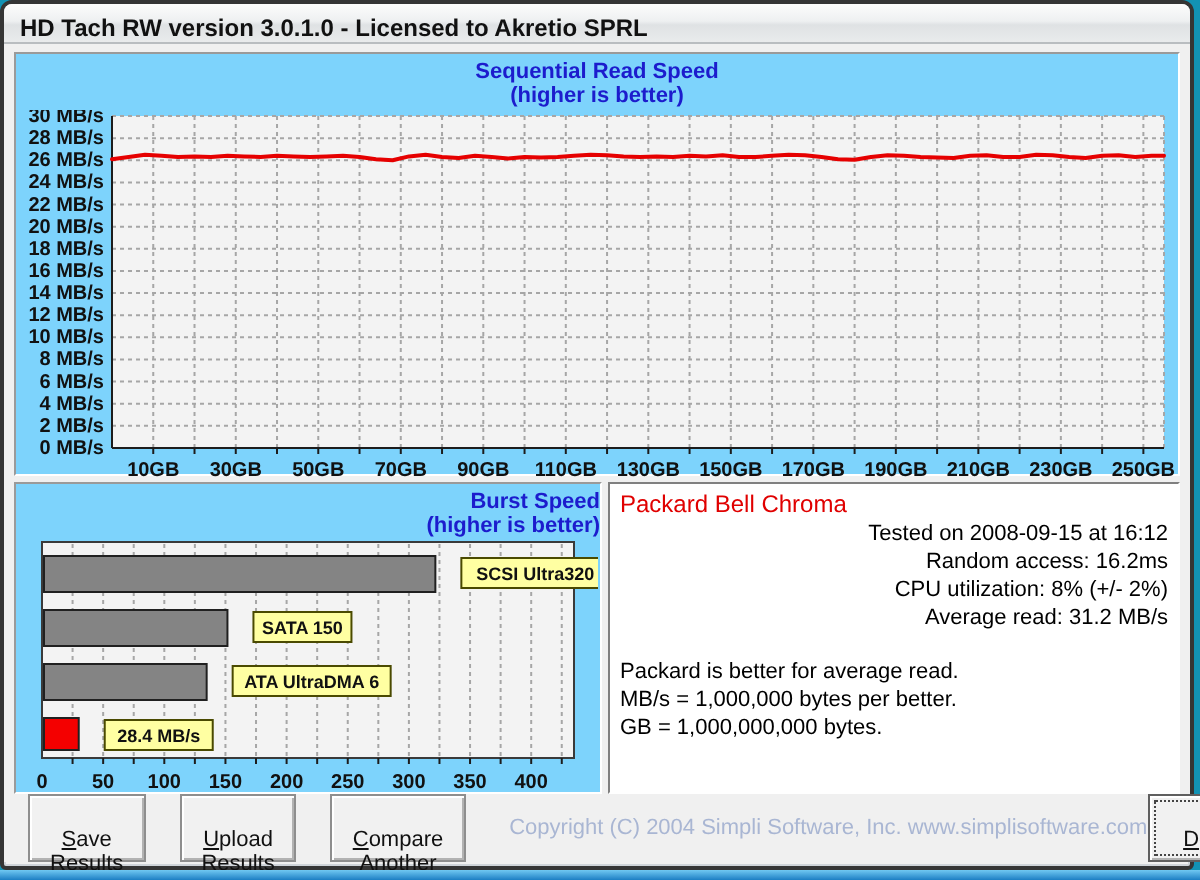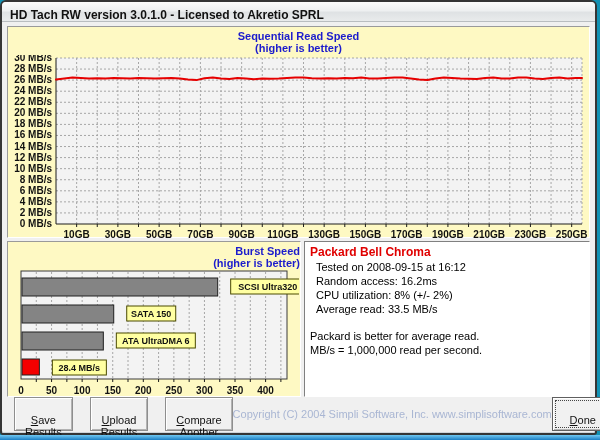--- a/index.html
+++ b/index.html
@@ -12,43 +12,43 @@
     border:2px solid #353535; border-radius:6px 6px 3px 3px;
     background:#f0f0f0; box-shadow: inset 0 0 0 1px #cfd4d9; }
 
   .titlebar { height:20px; border-radius:4px 4px 0 0; padding:3px 0 0 8px;
     background:linear-gradient(180deg,#fcfcfc,#eef0f1 45%,#dfe2e4 55%,#e9ebec);
     border-bottom:1px solid #b9bdc0; }
   .titlebar span { font-size:12px; color:#111;font-weight:bold; }
 
   .client { height:409px; padding:4px 5px 0 5px; background:#f0f0f0; }
 
-  .panel { border:1px solid; border-color:#9a9a9a #ffffff #ffffff #9a9a9a; background:#fef9c3; }
+  .panel { border:1px solid; border-color:#9a9a9a #ffffff #ffffff #9a9a9a; background:#7dd3fc; }
 
   .top-panel { height:212px; padding-top:3px; text-align:center; }
   .chart-title { font-size:11px; line-height:12px; font-weight:bold; color:#1c1ccd; }
   .top-panel svg, .burst-panel svg { display:block; margin:1px auto 0 auto; }
 
   .bottom-row { display:flex; margin-top:3px; height:156px; }
   .burst-panel { width:294px; padding-top:3px; text-align:right; }
   .info-panel { flex:1; margin-left:3px; background:#ffffff;
     border:1px solid; border-color:#808080 #ffffff #ffffff #808080;
     padding:3px 5px; text-align:left; font-size:11px; line-height:14px; color:#000; }
-  .info-title { color:#e00000; font-weight:bold; font-size:12px; line-height:15px; }
-  .info-stats div { padding-left:6px; }
+  .info-title { color:#e00000; font-weight:normal; font-size:12px; line-height:15px; }
+  .info-stats div { padding-left:6px;text-align:right; }
   .info-notes { margin-top:13px; }
 
   .footer { height:33px; display:flex; align-items:center; padding:0 4px 0 7px; }
   .btn { font-family:"Liberation Sans", sans-serif; font-size:11px; color:#111;
     background:#f1f1f1; border:1px solid #8e8e8e; height:23px; padding:16px 10px;
     box-shadow: inset 1px 1px 0 #ffffff, inset -1px -1px 0 #b2b2b2; cursor:default; }
   .btn + .btn { margin-left:17px; }
   .btn-done { margin-left:auto; min-width:62px; border-color:#5f5f5f;
     outline:1px dotted #444; outline-offset:-4px; }
-  .copyright { font-size:11px; color:#a9b6d3; white-space:nowrap; }
+  .copyright { font-size:11px; color:#a9b6d3; margin-left:22px; white-space:nowrap; }
 
   svg .grid { stroke:#a6a6a6; stroke-width:1; stroke-dasharray:2 2; fill:none; }
   svg .axis { stroke:#1c1c1c; stroke-width:1; }
   svg .tick { stroke:#1c1c1c; stroke-width:1; }
   svg text.ylab { font:600 10px "Liberation Sans",sans-serif; fill:#111; text-anchor:end; }
   svg text.xlab { font:600 10px "Liberation Sans",sans-serif; fill:#111; text-anchor:middle; }
   svg text.bar-label { font:700 9px "Liberation Sans",sans-serif; fill:#111; text-anchor:middle; }
 </style>
 </head>
 <body>
@@ -227,25 +227,26 @@
             <text x="226.02298850574712" y="124" class="xlab">350</text>
             <text x="256.59770114942523" y="124" class="xlab">400</text>
           </svg>
       </div>
       <div class="info-panel">
         <div class="info-title">Packard Bell Chroma</div>
         <div class="info-stats" id="info-stats">
             <div>Tested on 2008-09-15 at 16:12</div>
             <div>Random access: 16.2ms</div>
             <div>CPU utilization: 8% (+/- 2%)</div>
-            <div>Average read: 33.5 MB/s</div>
+            <div>Average read: 31.2 MB/s</div>
           </div>
         <div class="info-notes" id="info-notes">
             <div>Packard is better for average read.</div>
-            <div>MB/s = 1,000,000 read per second.</div>
+            <div>MB/s = 1,000,000 bytes per better.</div>
+            <div>GB = 1,000,000,000 bytes.</div>
           </div>
       </div>
     </div>
 
     <div class="footer">
       <button class="btn"><u>S</u><span>ave Results</span></button>
       <button class="btn"><u>U</u><span>pload Results</span></button>
       <button class="btn"><u>C</u><span>ompare Another Drive</span></button>
       <span class="copyright">Copyright (C) 2004 Simpli Software, Inc. www.simplisoftware.com</span>
       <button class="btn btn-done"><u>D</u><span>one</span></button>

